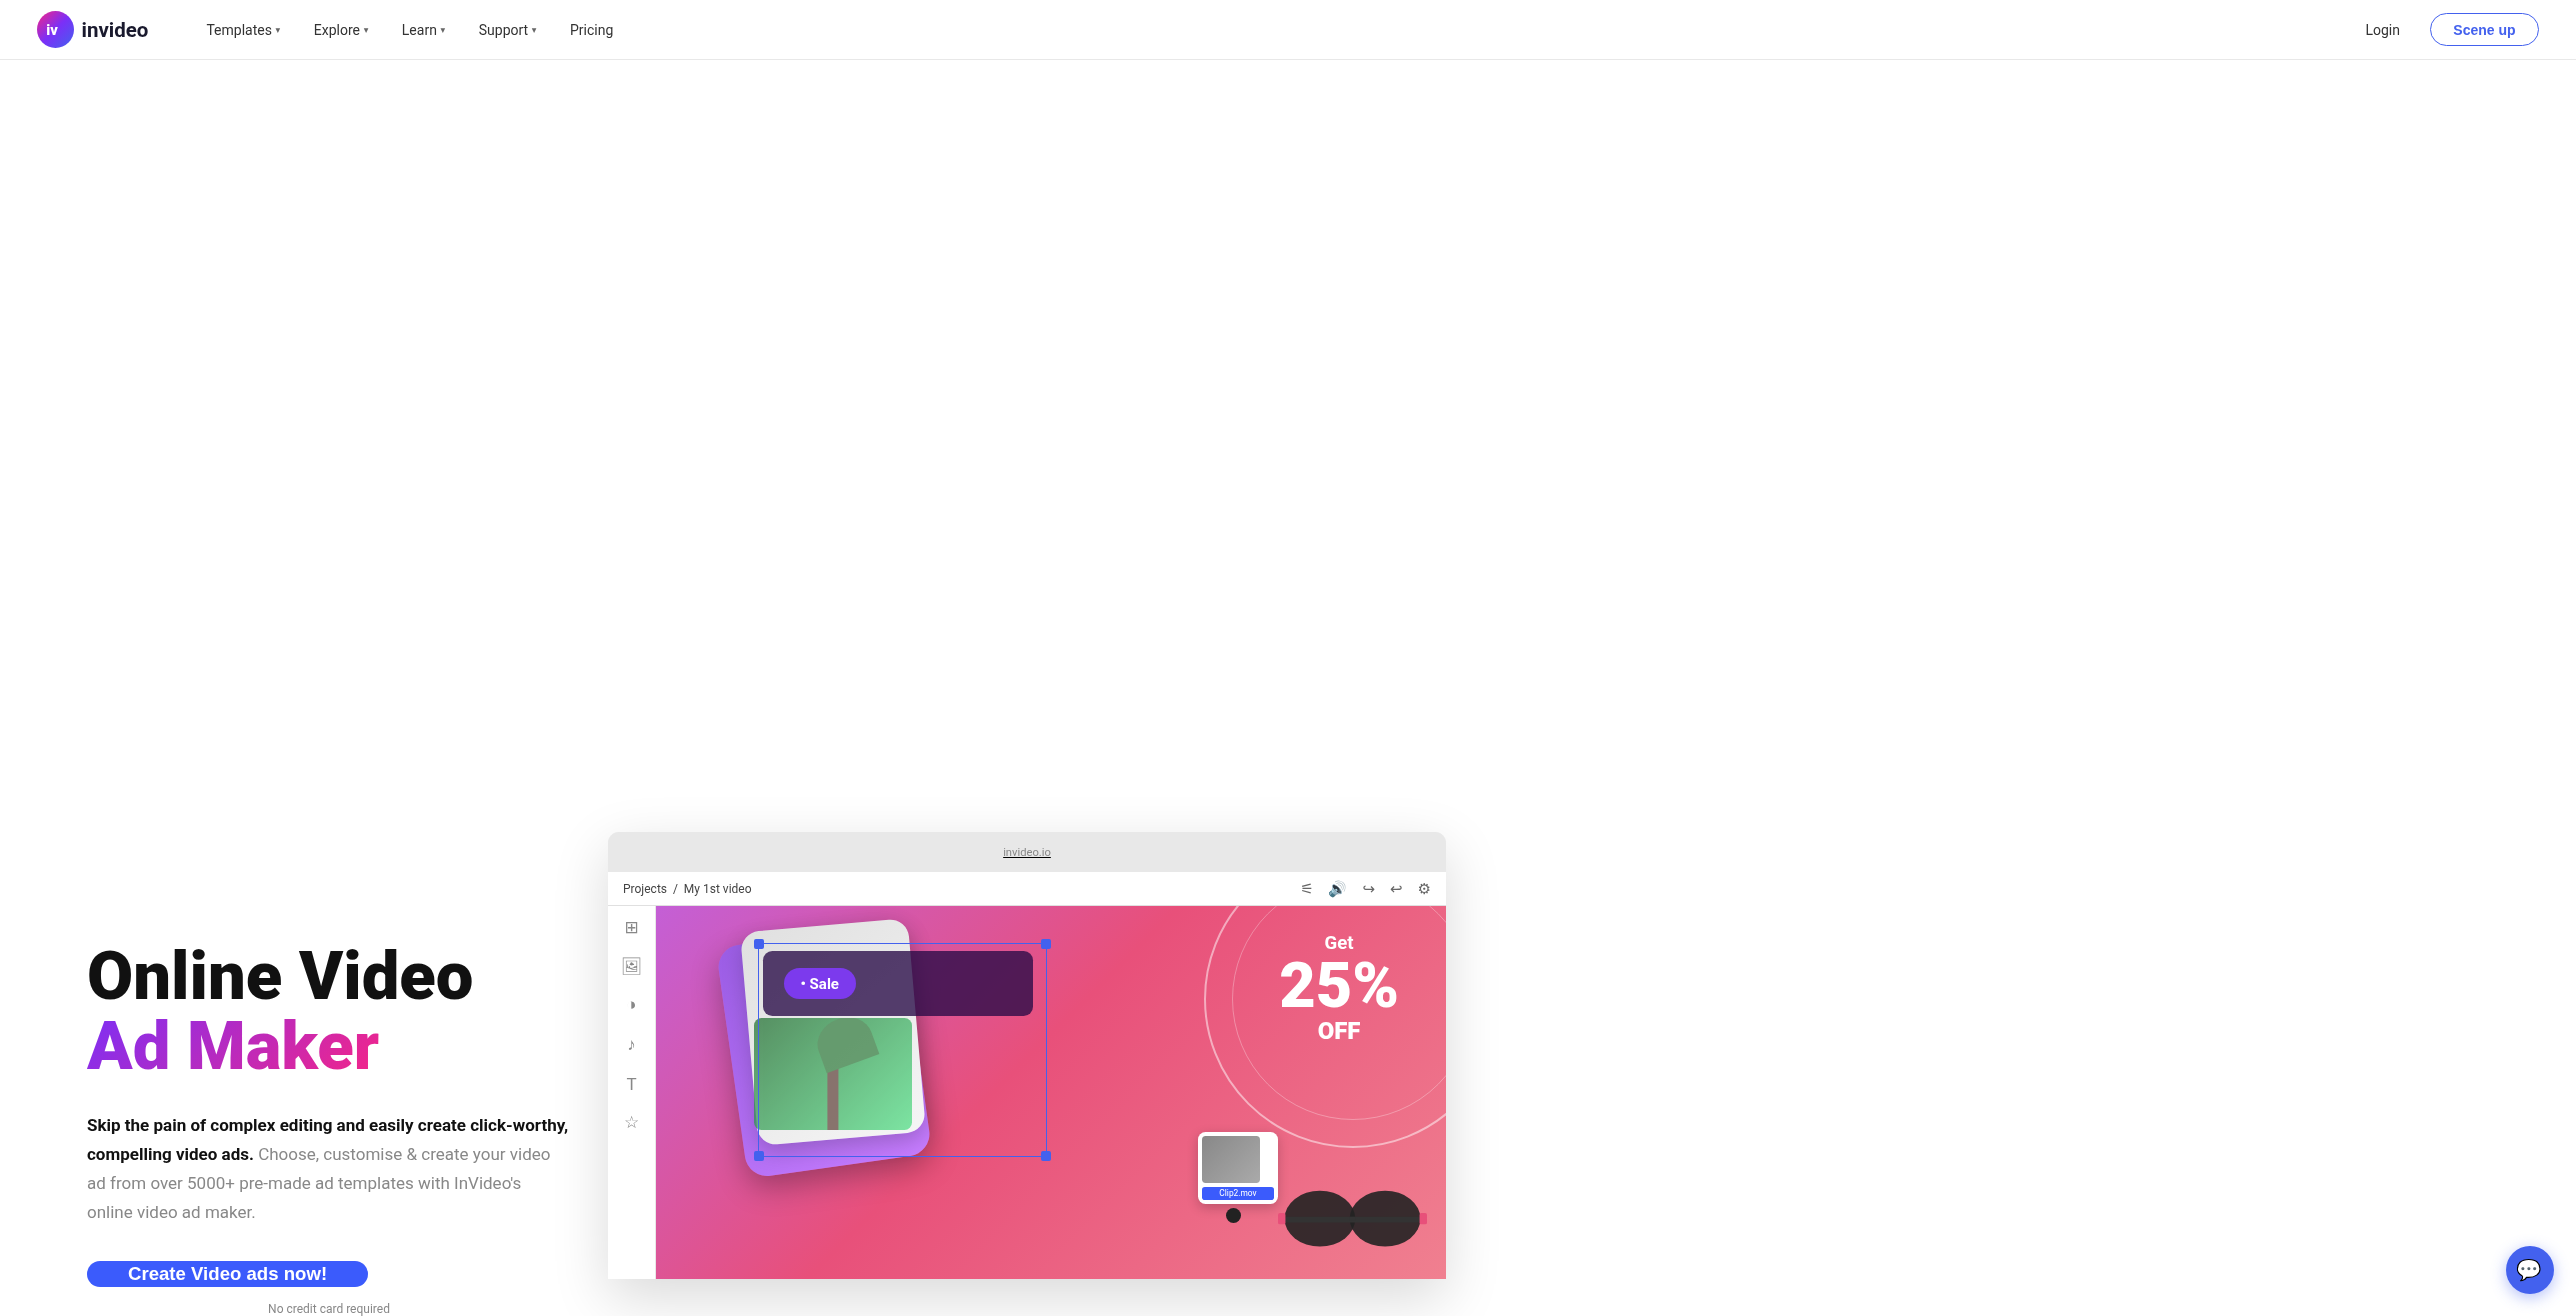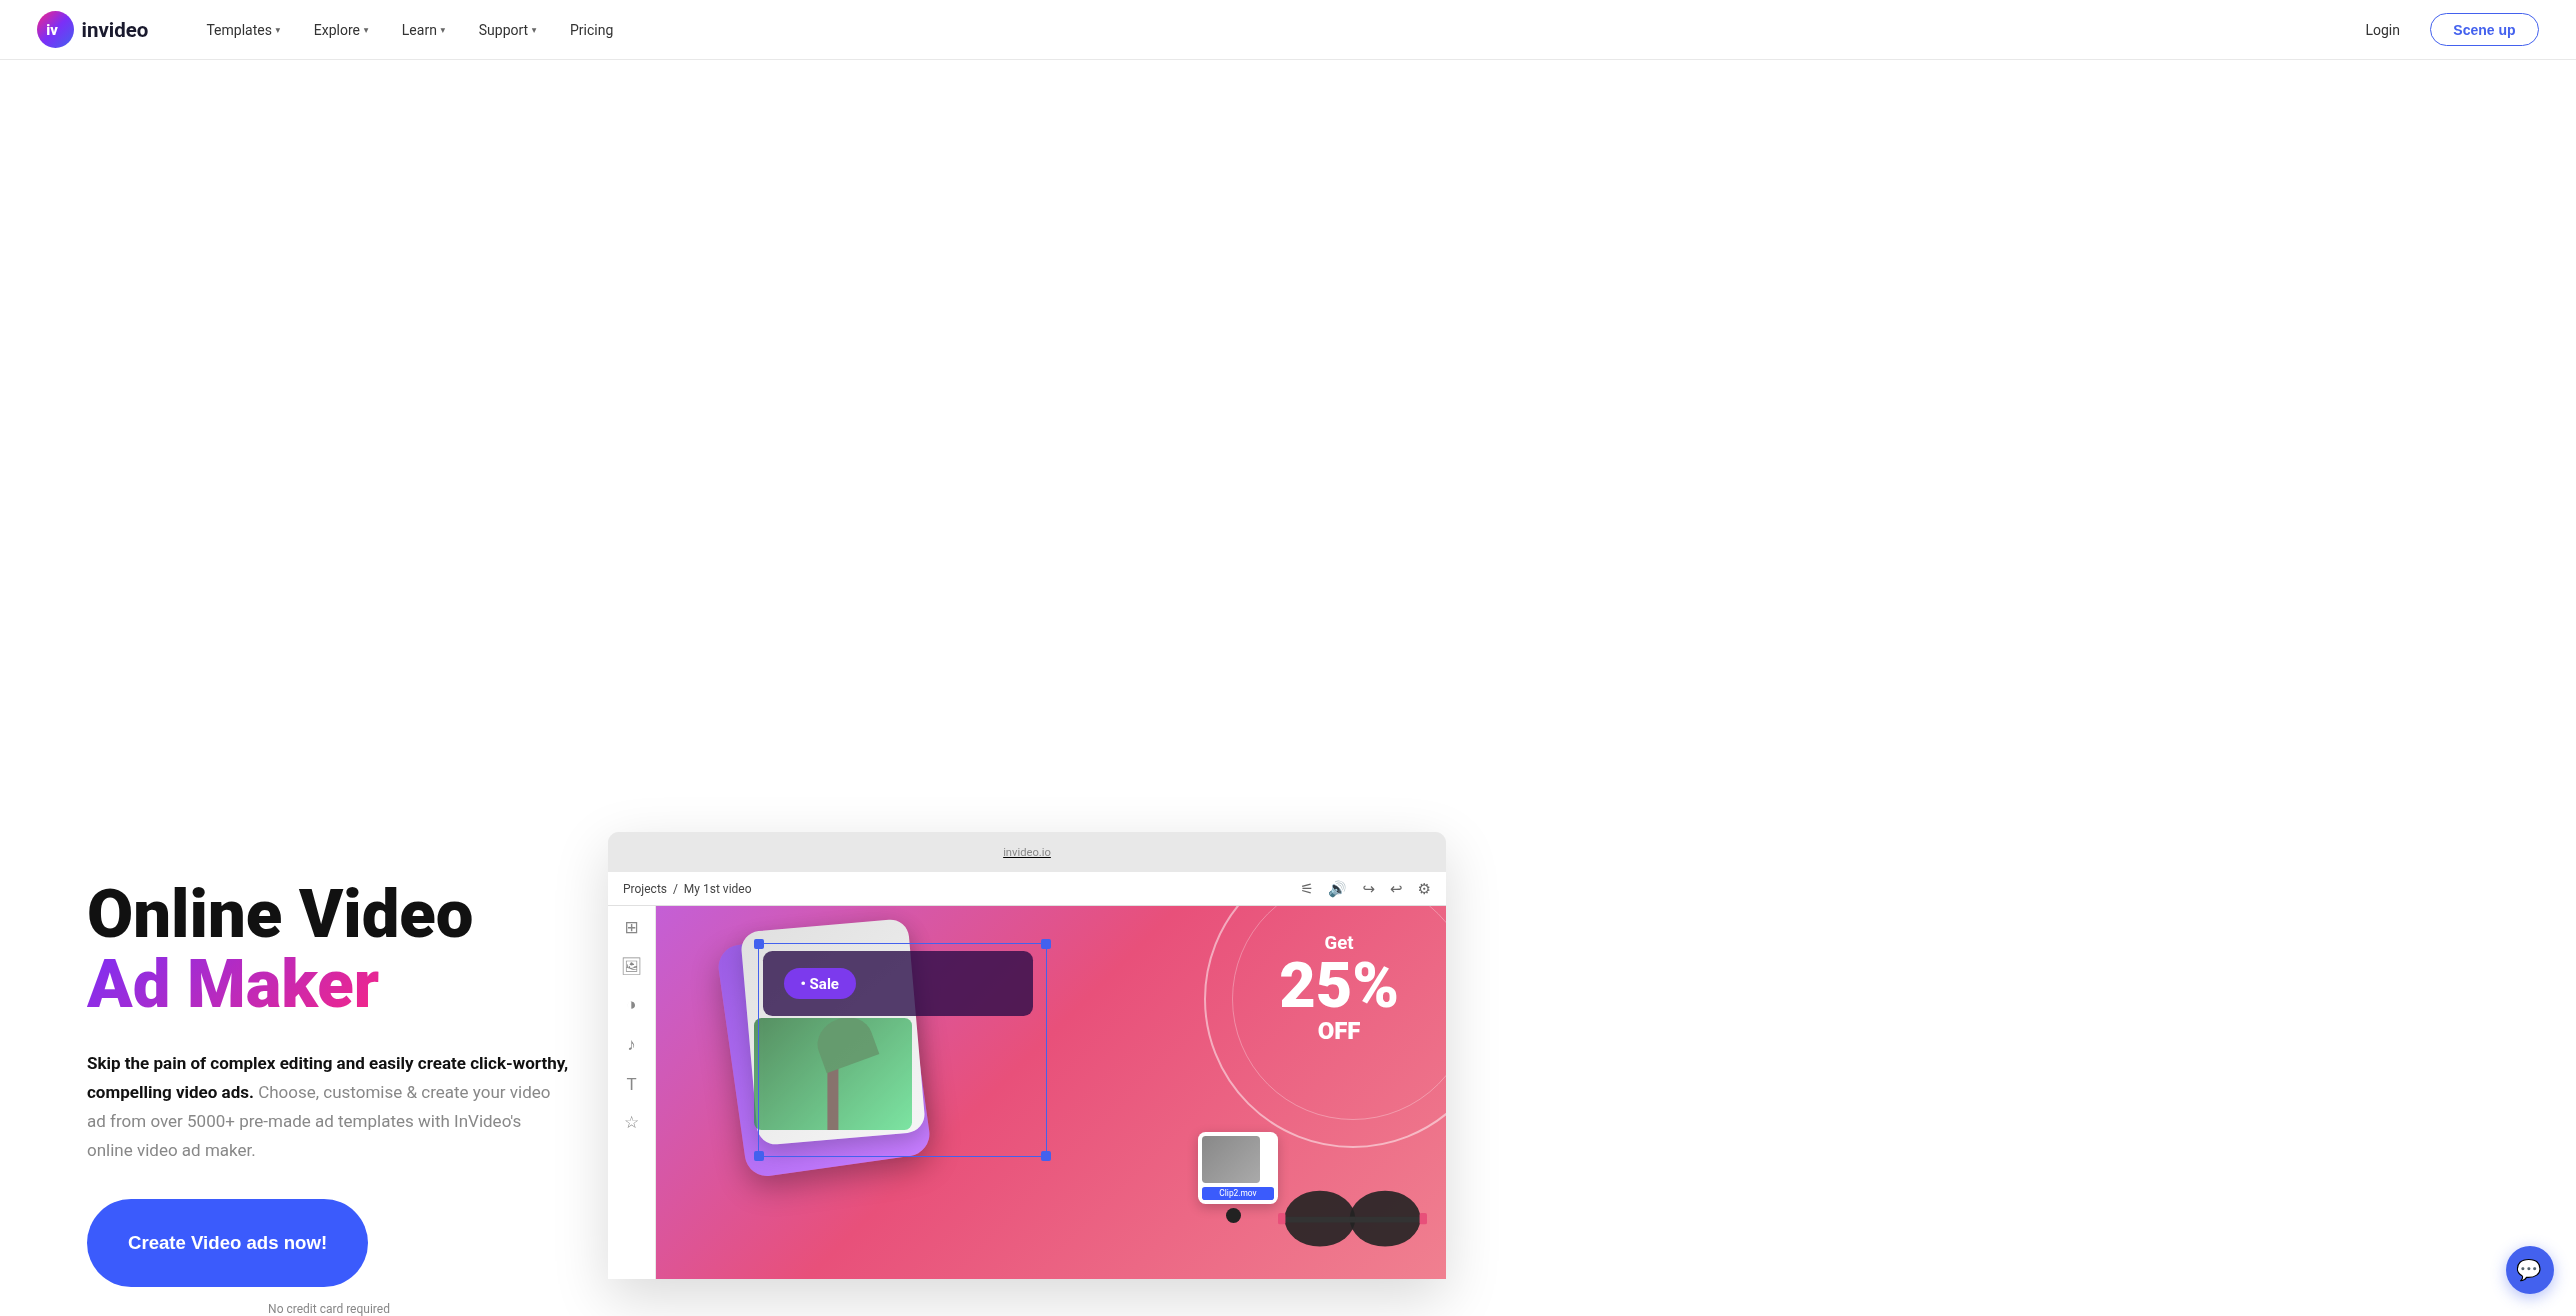--- a/index.html
+++ b/index.html
@@ -38,21 +38,21 @@
     .hero-title-gradient {
       background: linear-gradient(135deg, #7b2ff7 0%, #f72585 100%);
       -webkit-background-clip: text; -webkit-text-fill-color: transparent;
       background-clip: text;
     }
     .hero-desc { font-size: 17px; line-height: 1.7; color: #333; margin-bottom: 34px; }
     .hero-desc strong { font-weight: 700; color: #111; }
     .hero-desc span { color: #888; }
     .hero-cta {
       display: inline-block; background: #3b5bfc; color: #fff;
-      font-size: 18.6px; font-weight: 700; padding: 33px 41px;
+      font-size: 18.6px; font-weight: 700; padding: 2px 41px;
       border-radius: 47px; cursor: pointer; border: none; margin-bottom: 15px;
     }
     .hero-no-cc { font-size: 12px; color: #888; text-align: center; }
 
     
     .hero-right { flex: 1; position: relative; min-height: 484px; }
     .editor-window {
       background: #f0f0f0; border-radius: 11.2px 11.2px 0 0;
       box-shadow: 0 18.6px 56px rgba(0,0,0,0.15); overflow: hidden;
       width: 100%; max-width: 838px;

